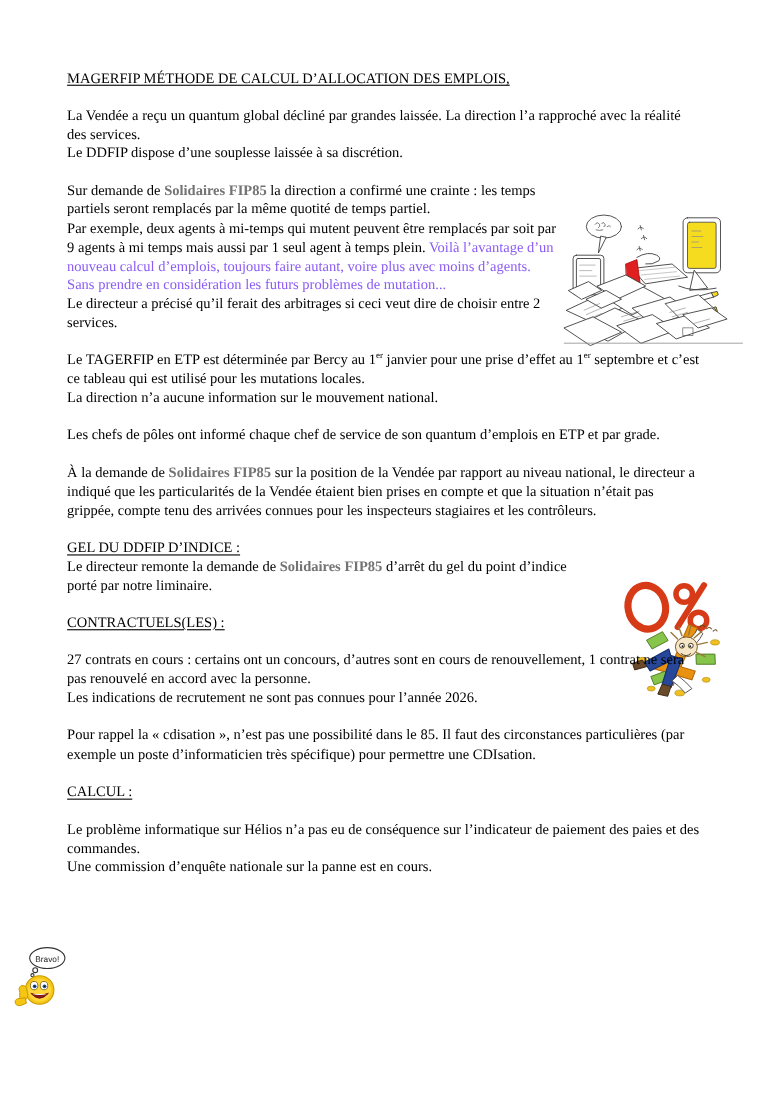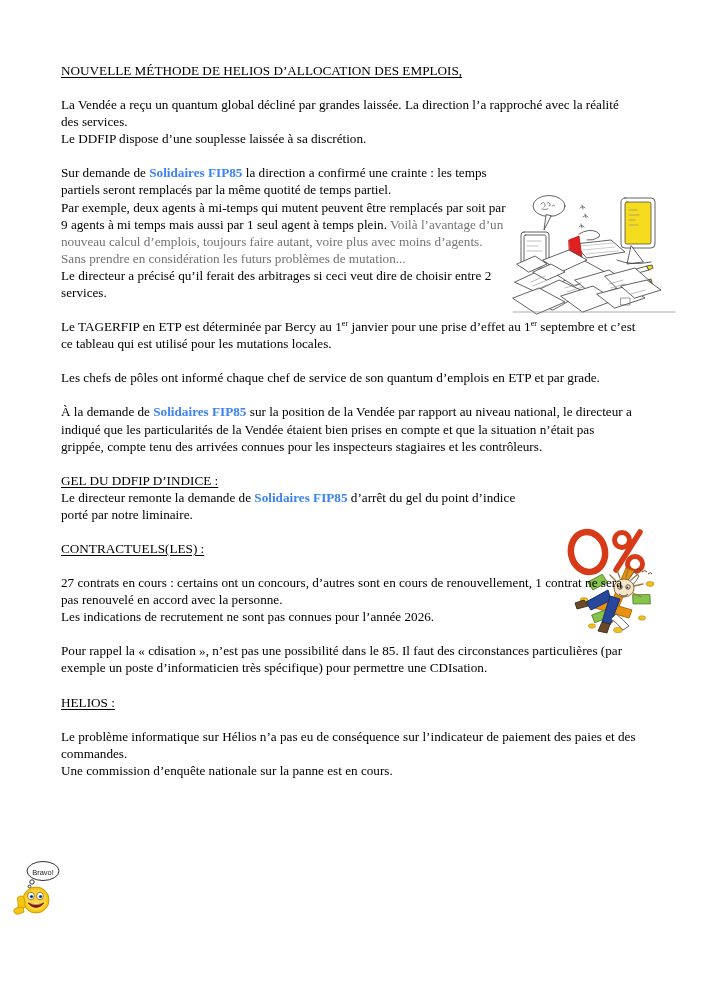--- a/index.html
+++ b/index.html
@@ -38,25 +38,25 @@
     height: 17px;
   }
   .heading {
     font-size: 13.2px;
     line-height: 17.1px;
     text-decoration: underline;
     text-underline-offset: 2px;
     margin: 0;
   }
   .org {
-    color: #3b82f6;
+    color: #737373;
     font-weight: bold;
   }
   .red {
-    color: #737373;
+    color: #8b5cf6;
   }
   sup {
     font-size: 0.62em;
     vertical-align: super;
     line-height: 0;
   }
   
   .narrow {
     width: 448px;
   }
@@ -277,21 +277,21 @@
         <path d="M6 44 q-2 -5 2 -6 q3 -0.5 4 2 l1 5 q1 4 -2 6 q-4 2 -5 -2 z"></path>
         <path d="M4 50 q-3 1 -2 4 q1 3 5 2 l5 -2 l-1 -5 z"></path>
       </g>
     </svg>
   </div>
 
   <div class="content">
 
     <div>
 
-      <div class="heading"><span>NOUVELLE MÉTHODE DE HELIOS D’ALLOCATION DES EMPLOIS,</span></div>
+      <div class="heading"><span>MAGERFIP MÉTHODE DE CALCUL D’ALLOCATION DES EMPLOIS,</span></div>
     </div>
 
     <div class="gap"></div>
 
     <p class="para">
       <span>La Vendée a reçu un quantum global décliné par grandes laissée. La direction l’a rapproché avec la</span>
       <span>réalité des services.</span><br>
       <span>Le DDFIP dispose d’une souplesse laissée à sa discrétion.</span>
     </p>
 
@@ -300,20 +300,21 @@
     <p class="para narrow">
       <span>Sur demande de </span><span class="org">Solidaires FIP85</span><span> la direction a confirmé une crainte : les temps partiels seront remplacés par la même quotité de temps partiel.</span><br>
       <span>Par exemple, deux agents à mi-temps qui mutent peuvent être remplacés par soit par 9 agents à mi temps mais aussi par 1 seul agent à temps plein. </span><span class="red">Voilà l’avantage d’un nouveau calcul d’emplois, toujours faire autant, voire plus avec moins d’agents. Sans prendre en considération les futurs problèmes de mutation...</span><br>
       <span>Le directeur a précisé qu’il ferait des arbitrages si ceci veut dire de choisir entre 2 services.</span>
     </p>
 
     <div class="gap"></div>
 
     <p class="para">
       <span>Le TAGERFIP en ETP est déterminée par Bercy au 1</span><sup>er</sup><span> janvier pour une prise d’effet au 1</span><sup>er</sup><span> septembre et c’est ce tableau qui est utilisé pour les mutations locales.</span><br>
+      <span>La direction n’a aucune information sur le mouvement national.</span>
     </p>
 
     <div class="gap"></div>
 
     <p class="para">
       <span>Les chefs de pôles ont informé chaque chef de service de son quantum d’emplois en ETP et par grade.</span>
     </p>
 
     <div class="gap"></div>
 
@@ -342,21 +343,21 @@
 
     <div class="gap"></div>
 
     <p class="para">
       <span>Pour rappel la « cdisation », n’est pas une possibilité dans le 85. Il faut des circonstances</span>
       <span>particulières (par exemple un poste d’informaticien très spécifique) pour permettre une CDIsation.</span><br>
     </p>
 
     <div class="gap"></div>
 
-    <div class="heading">HELIOS :</div>
+    <div class="heading">CALCUL :</div>
 
     <div class="gap"></div>
 
     <p class="para">
       <span>Le problème informatique sur Hélios n’a pas eu de conséquence sur l’indicateur de paiement des</span>
       <span>paies et des commandes.</span><br>
       <span>Une commission  d’enquête nationale sur la panne est en cours.</span>
     </p>
 
     <div class="gap"></div>

